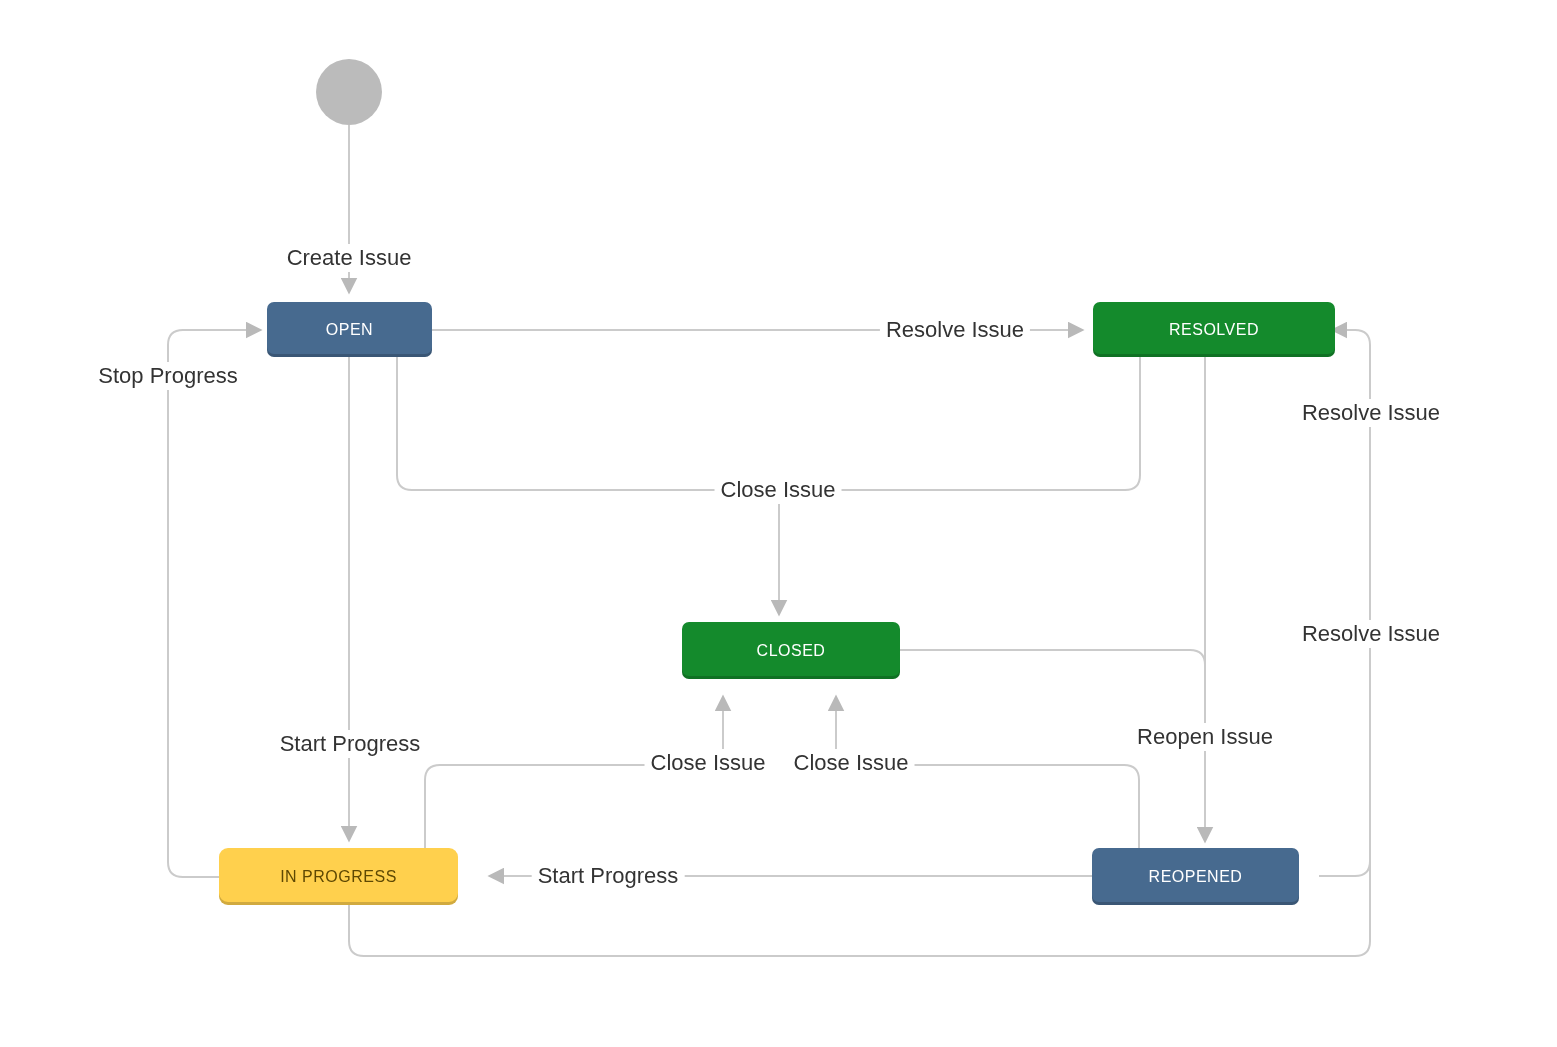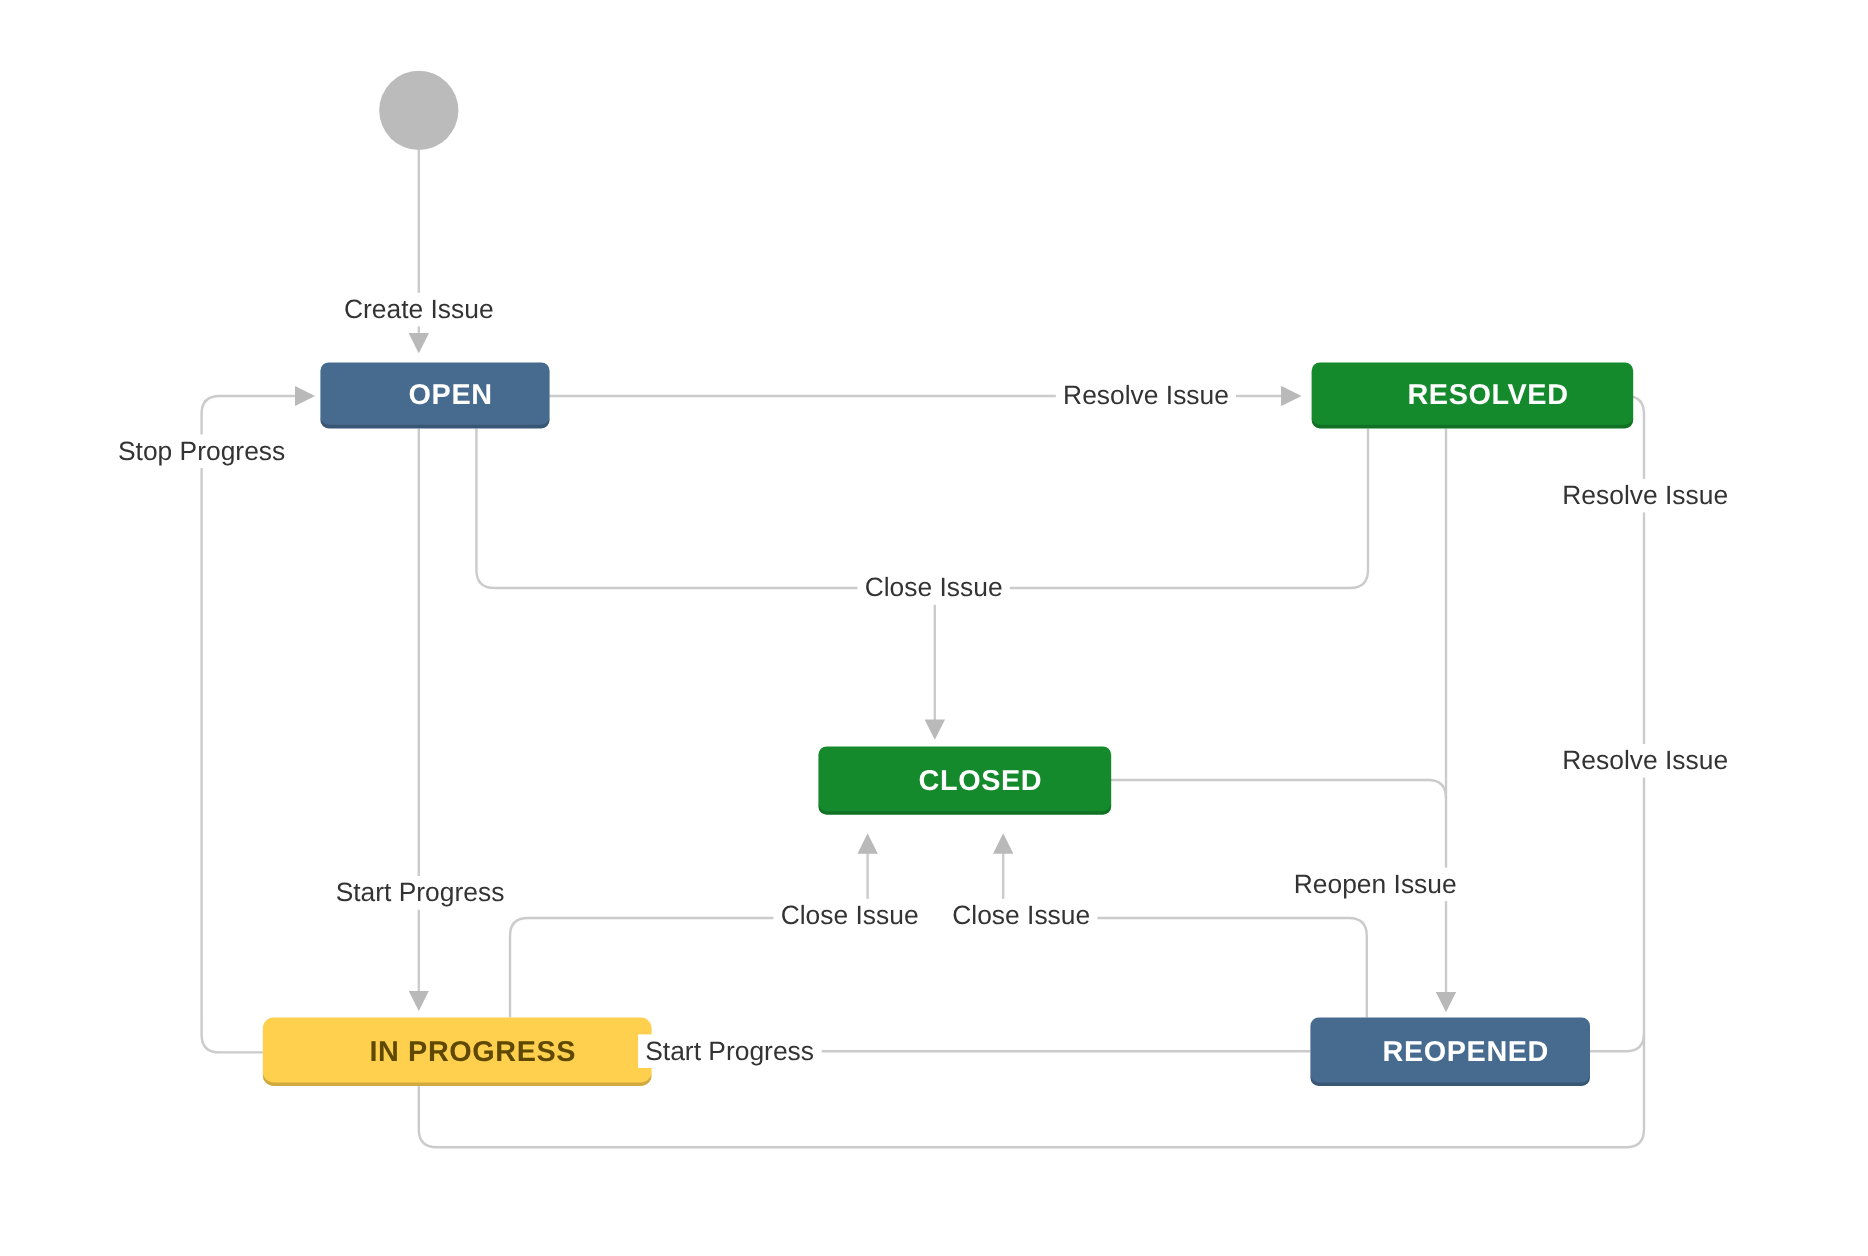--- a/index.html
+++ b/index.html
@@ -7,25 +7,24 @@
     position:relative;
     width:1557px;height:1047px;
     background:#ffffff;
     font-family:"Liberation Sans",sans-serif;
     overflow:hidden;
   }
   #edges{position:absolute;left:0;top:0;width:1557px;height:1047px;}
   .node{
     position:absolute;
     display:flex;align-items:center;justify-content:center;
-    font-weight:bold;font-size:24px;letter-spacing:0.5px;
+    font-weight:normal;font-size:16px;letter-spacing:0.5px;
     border-radius:7px;
     box-shadow:inset 0 -3px 0 rgba(0,0,0,0.18);
     cursor:default;
-    padding-left:26px;
   }
   .node-blue{background:#476A8F;color:#ffffff;}
   .node-green{background:#148A2C;color:#ffffff;}
   .node-yellow{background:#FFD04D;color:#5E4803;border-radius:9px;}
   .edge-label{
     position:absolute;
     transform:translate(-50%,-50%);
     background:#ffffff;
     padding:1px 6px;
     font-weight:normal;font-size:22px;color:#333333;
@@ -73,39 +72,39 @@
       <path d="M 1319 876 L 1355 876 Q 1370 876 1370 861"></path>
     </g>
   </svg>
 
   <div class="node node-blue" style="left:267px;top:302px;width:165px;height:55px;">OPEN</div>
 
   <div class="node node-green" style="left:1093px;top:302px;width:242px;height:55px;">RESOLVED</div>
 
   <div class="node node-green" style="left:682px;top:622px;width:218px;height:57px;">CLOSED</div>
 
-  <div class="node node-yellow" style="left:219px;top:848px;width:298px;height:57px;">IN PROGRESS</div>
+  <div class="node node-yellow" style="left:219px;top:848px;width:239px;height:57px;">IN PROGRESS</div>
 
   <div class="node node-blue" style="left:1092px;top:848px;width:207px;height:57px;">REOPENED</div>
 
   <div class="edge-label" style="left:349px;top:258px;">Create Issue</div>
 
   <div class="edge-label" style="left:955px;top:330px;">Resolve Issue</div>
 
   <div class="edge-label" style="left:168px;top:376px;">Stop Progress</div>
 
   <div class="edge-label" style="left:778px;top:490px;">Close Issue</div>
 
   <div class="edge-label" style="left:350px;top:744px;">Start Progress</div>
 
   <div class="edge-label" style="left:708px;top:763px;">Close Issue</div>
 
   <div class="edge-label" style="left:851px;top:763px;">Close Issue</div>
 
-  <div class="edge-label" style="left:1146px;top:737px;">Reopen Issue</div>
+  <div class="edge-label" style="left:1205px;top:737px;">Reopen Issue</div>
 
   <div class="edge-label" style="left:608px;top:876px;">Start Progress</div>
 
   <div class="edge-label" style="left:1371px;top:413px;">Resolve Issue</div>
 
   <div class="edge-label" style="left:1371px;top:634px;">Resolve Issue</div>
 
 </div>
 
 </body></html>

